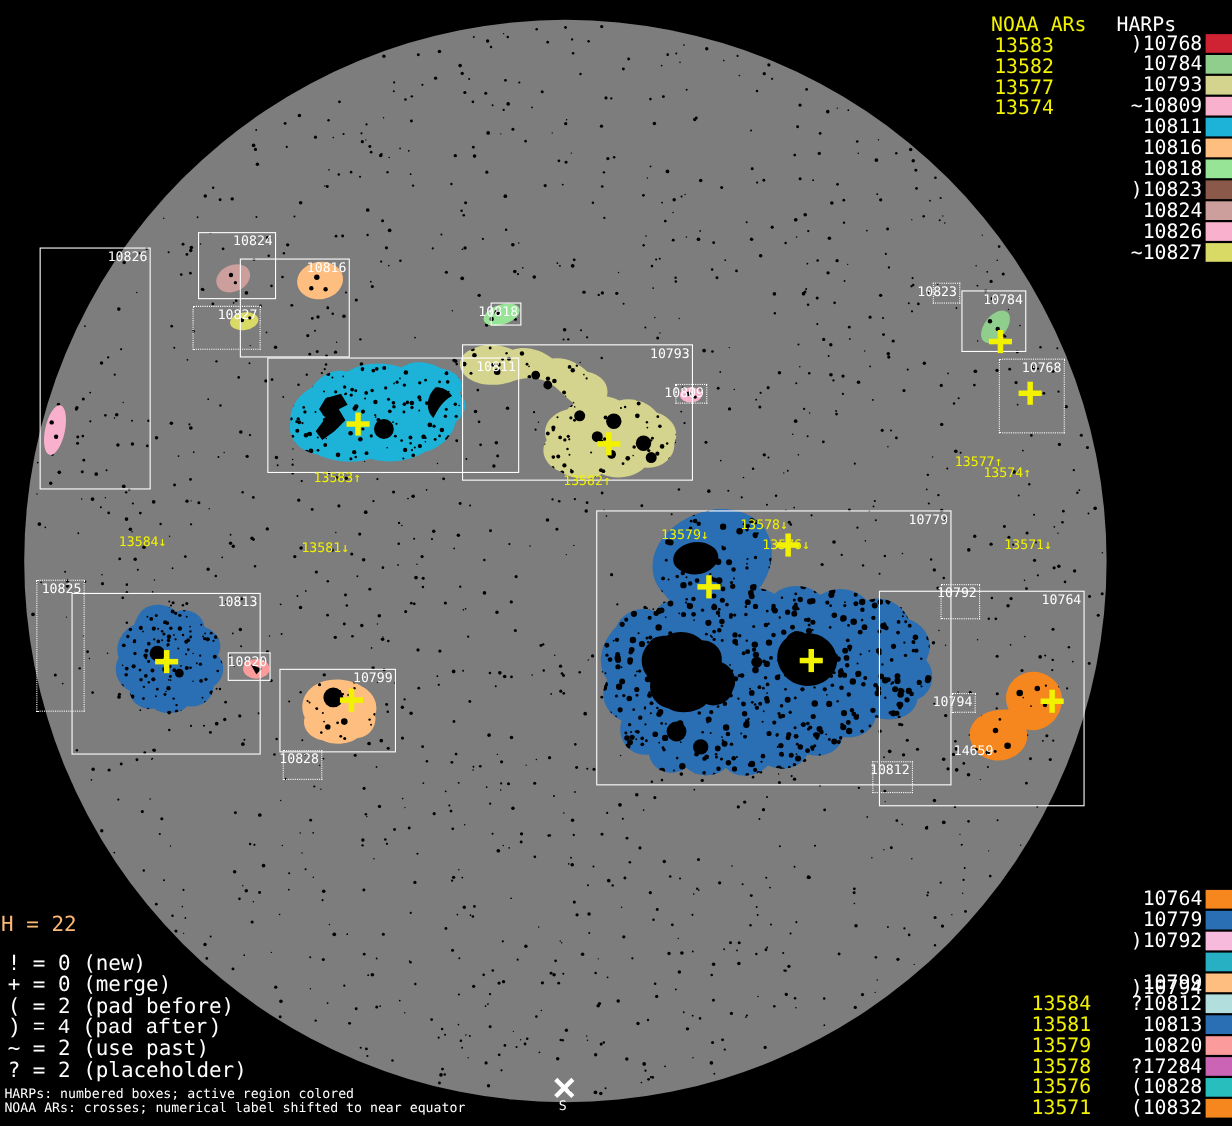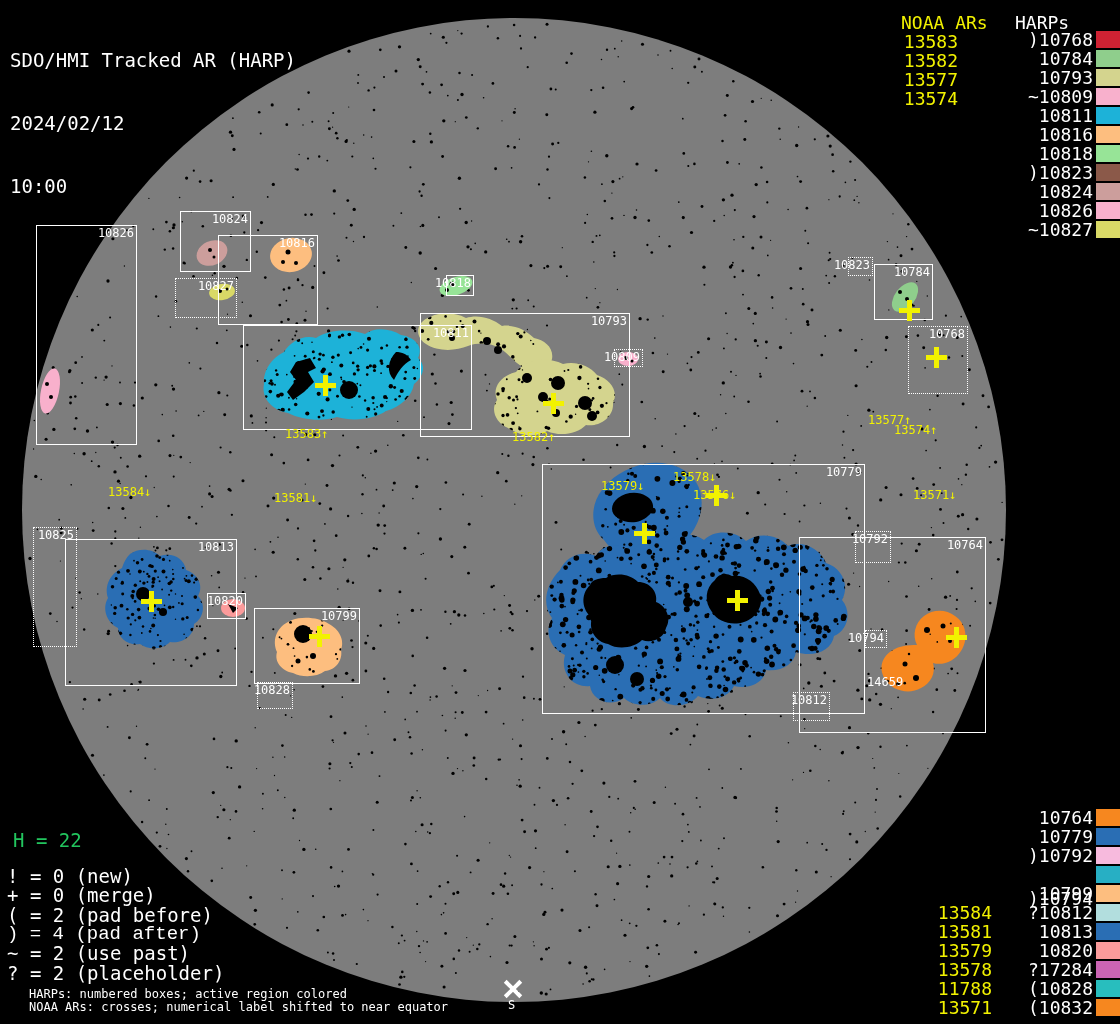--- a/index.html
+++ b/index.html
@@ -20,23 +20,23 @@
   .free-label{position:absolute;font-size:12px;color:#fff;white-space:nowrap;line-height:12px;}
   .noaa-label{position:absolute;font-size:12px;color:#f2f200;white-space:nowrap;line-height:13px;}
   .cross{position:absolute;width:21px;height:21px;}
   .cross::before{content:"";position:absolute;left:0;top:8px;width:21px;height:5px;background:#f2f200;}
   .cross::after{content:"";position:absolute;left:8px;top:0;width:5px;height:21px;background:#f2f200;}
   #south-x{width:22px;height:22px;}
   #south-x::before,#south-x::after{content:"";position:absolute;left:0;top:9px;width:22px;height:4px;background:#fff;}
   #south-x::before{transform:rotate(45deg);}
   #south-x::after{transform:rotate(-45deg);}
   #south-s{font-size:12px;color:#fff;}
-  #stats-h{left:13px;top:829px;font-size:19px;color:#22c55e;white-space:pre;}
+  #stats-h{left:1px;top:829px;font-size:19px;color:#fdba74;white-space:pre;}
   .flag-line{position:absolute;left:7px;font-size:19px;color:#fff;white-space:pre;}
-  .footnote{position:absolute;left:4px;font-size:12px;color:#fff;white-space:pre;line-height:13px;margin-left:25px;}
+  .footnote{position:absolute;left:4px;font-size:12px;color:#fff;white-space:pre;line-height:13px;}
 </style>
 </head>
 <body>
 
 <div id="stage">
 
   <svg id="disk-svg" width="1120" height="1024">
     <defs>
       <path id="p-10811" d="M 284 352 C 272 358, 263 370, 264 384 C 261 398, 272 410, 288 413
         C 302 420, 322 422, 337 417 C 354 422, 374 419, 386 411 C 401 407, 412 396, 414 384
@@ -3118,25 +3118,20 @@
         <circle cx="907" cy="299" r="2"></circle>
         <circle cx="912" cy="305" r="1.5"></circle>
       <circle cx="626" cy="358" r="2"></circle>
         <circle cx="632" cy="361" r="1.5"></circle>
       <circle cx="47" cy="384" r="2"></circle>
         <circle cx="51" cy="397" r="2"></circle>
       <path d="M 228 604 L 238 608 L 233 613 Z"></path>
     </g>
   </svg>
 
-  <div id="title-block" class="abs">
-    <div>SDO/HMI Tracked AR (HARP)</div>
-    <div>2024/02/12</div>
-    <div>10:00</div>
-  </div>
 
   <div class="abs colhead yellow" style="left:901px;top:12px;">NOAA ARs</div>
   <div class="abs colhead white" style="left:1015px;top:12px;">HARPs</div>
 
   <div id="top-noaa-col">
       <div class="abs colnum yellow" style="left: 838px; top: 31px; width: 120px;">13583</div>
       <div class="abs colnum yellow" style="left: 838px; top: 50px; width: 120px;">13582</div>
       <div class="abs colnum yellow" style="left: 838px; top: 69px; width: 120px;">13577</div>
       <div class="abs colnum yellow" style="left: 838px; top: 88px; width: 120px;">13574</div>
     </div>
@@ -3162,21 +3157,21 @@
       <div class="abs colnum white" style="left: 893px; top: 200px; width: 200px;">10826</div>
       <div class="swatch" style="left: 1096px; top: 202px; background: rgb(248, 176, 204);"></div>
       <div class="abs colnum white" style="left: 893px; top: 219px; width: 200px;">~10827</div>
       <div class="swatch" style="left: 1096px; top: 221px; background: rgb(217, 217, 102);"></div>
     </div>
   <div id="bottom-noaa-col">
       <div class="abs colnum yellow" style="left: 872px; top: 902px; width: 120px;">13584</div>
       <div class="abs colnum yellow" style="left: 872px; top: 921px; width: 120px;">13581</div>
       <div class="abs colnum yellow" style="left: 872px; top: 940px; width: 120px;">13579</div>
       <div class="abs colnum yellow" style="left: 872px; top: 959px; width: 120px;">13578</div>
-      <div class="abs colnum yellow" style="left: 872px; top: 978px; width: 120px;">11788</div>
+      <div class="abs colnum yellow" style="left: 872px; top: 978px; width: 120px;">13576</div>
       <div class="abs colnum yellow" style="left: 872px; top: 997px; width: 120px;">13571</div>
     </div>
   <div id="bottom-harps-col">
       <div class="abs colnum white" style="left: 893px; top: 807px; width: 200px;">10764</div>
       <div class="swatch" style="left: 1096px; top: 809px; background: rgb(246, 135, 31);"></div>
       <div class="abs colnum white" style="left: 893px; top: 826px; width: 200px;">10779</div>
       <div class="swatch" style="left: 1096px; top: 828px; background: rgb(42, 110, 180);"></div>
       <div class="abs colnum white" style="left: 893px; top: 845px; width: 200px;">)10792</div>
       <div class="swatch" style="left: 1096px; top: 847px; background: rgb(247, 186, 221);"></div>
       <div class="abs colnum white" style="left: 893px; top: 888px; width: 200px;">)10794</div>

